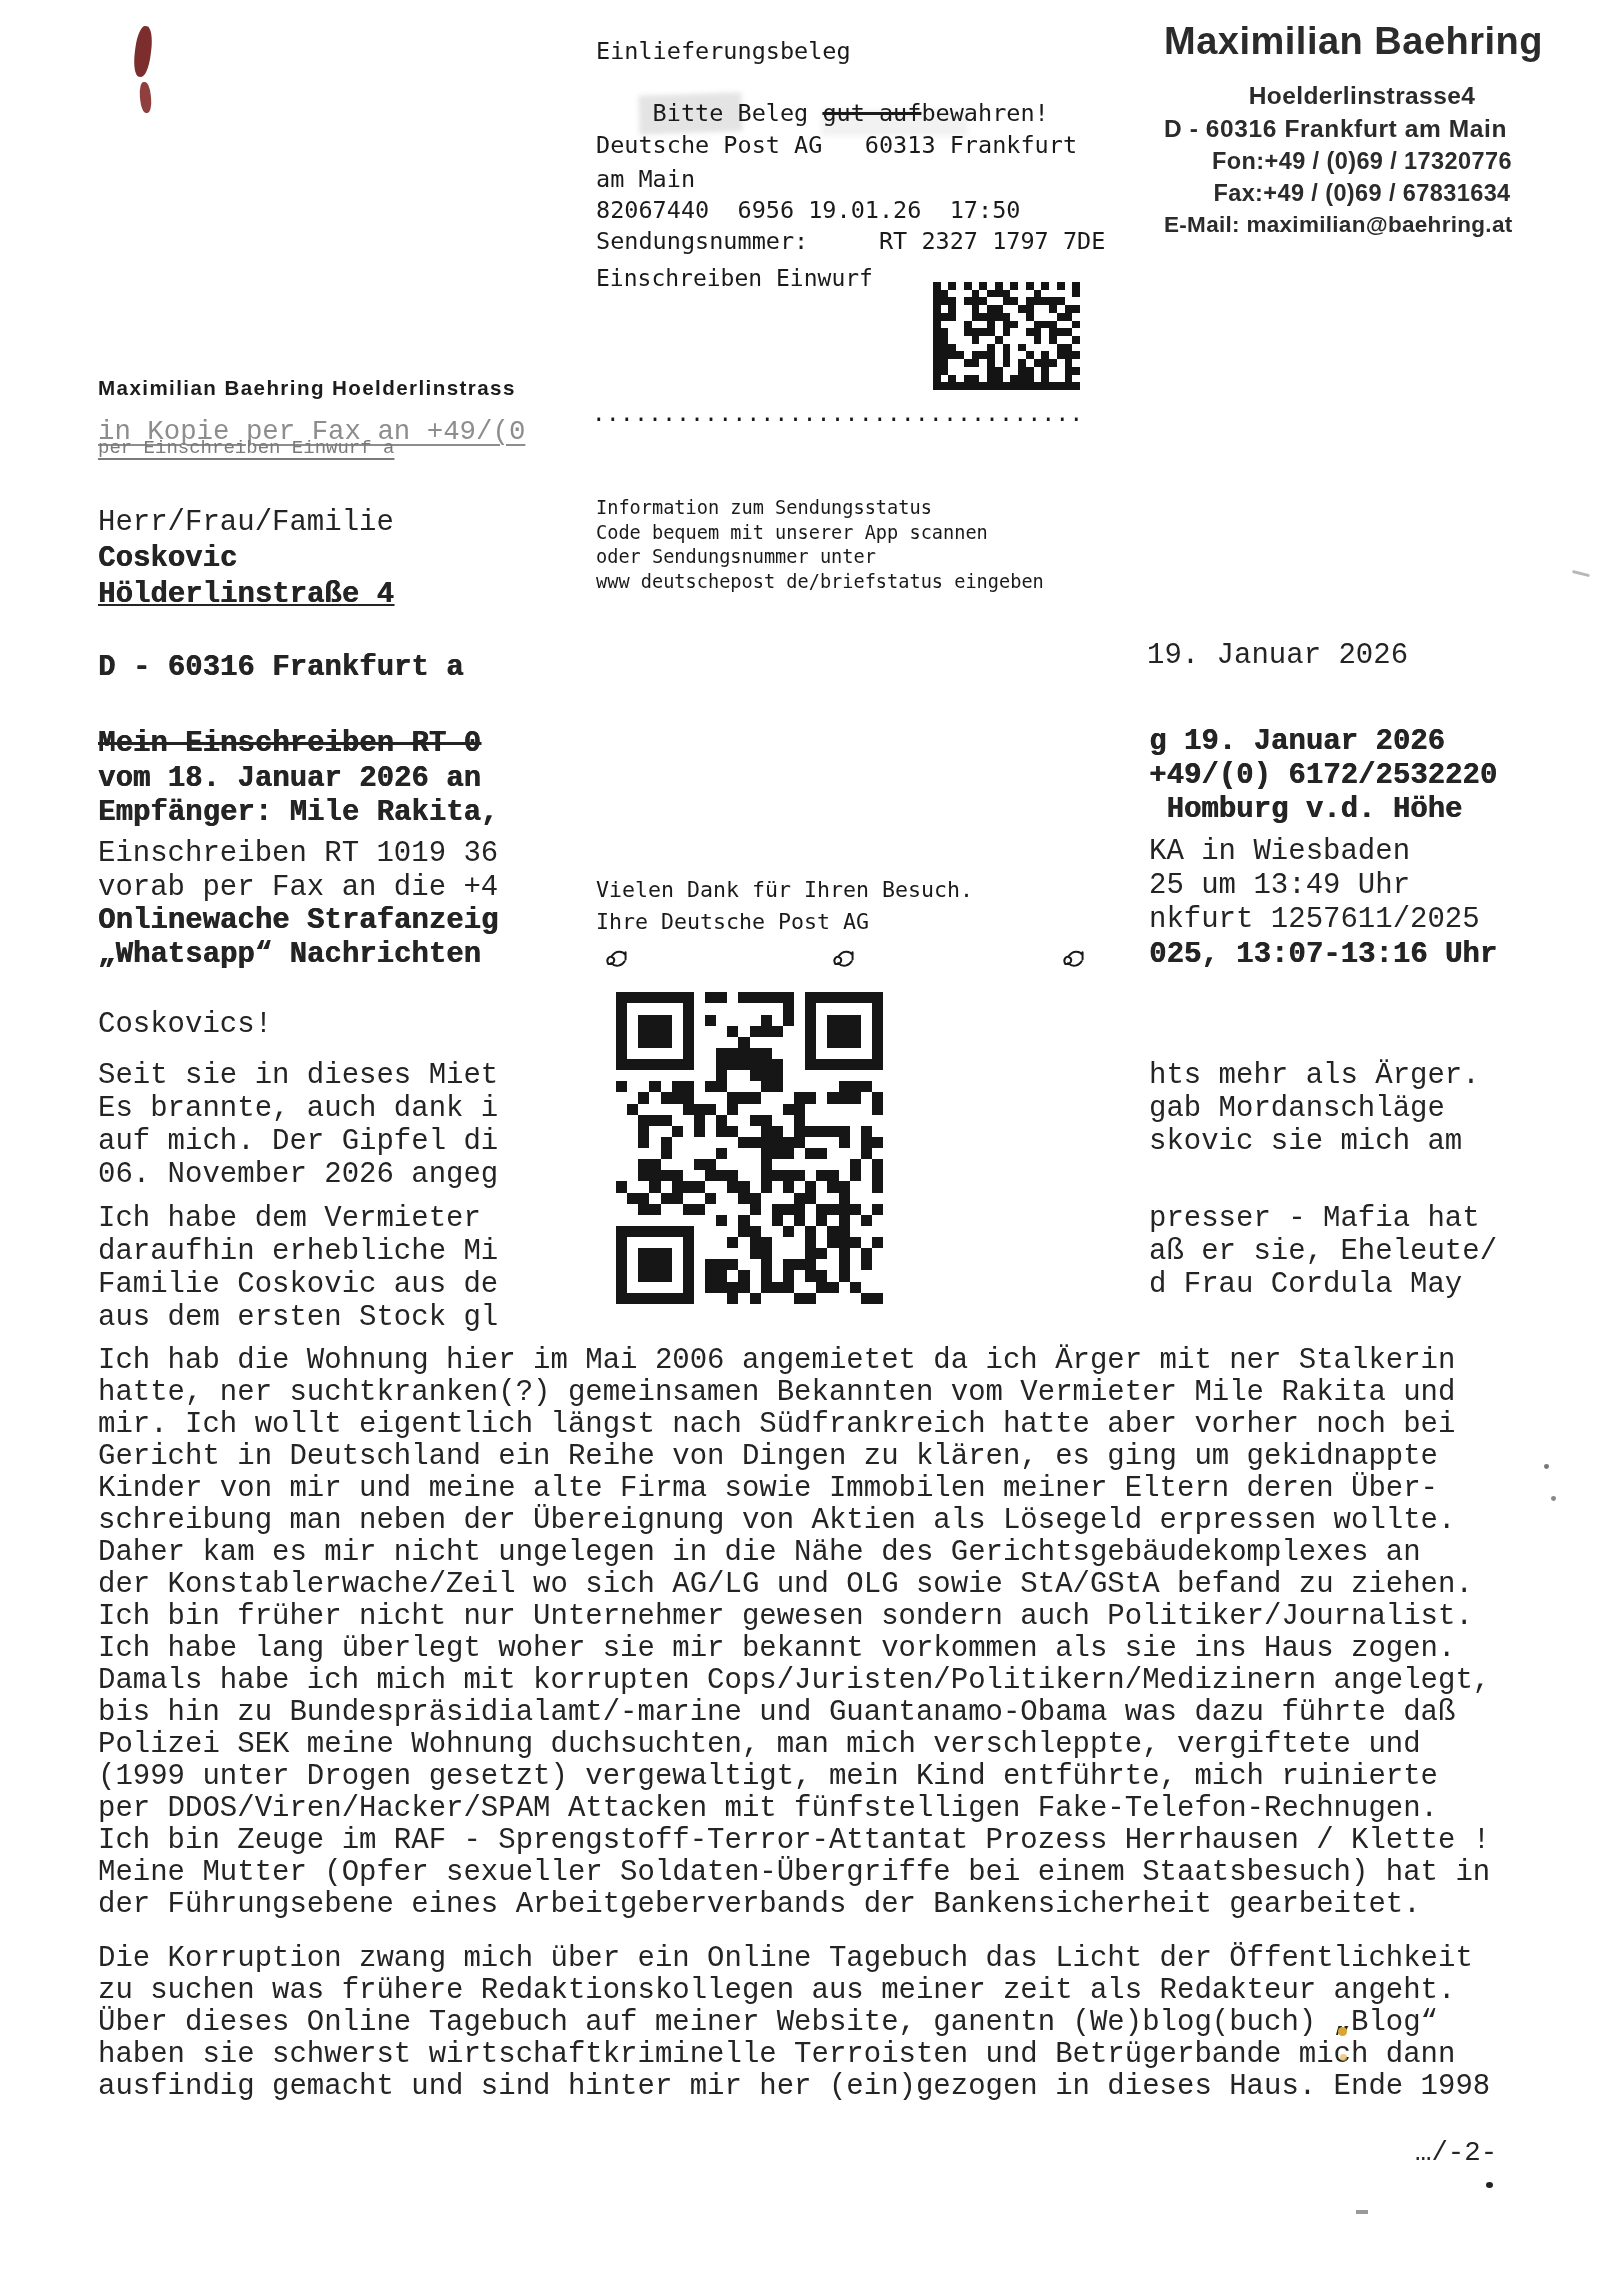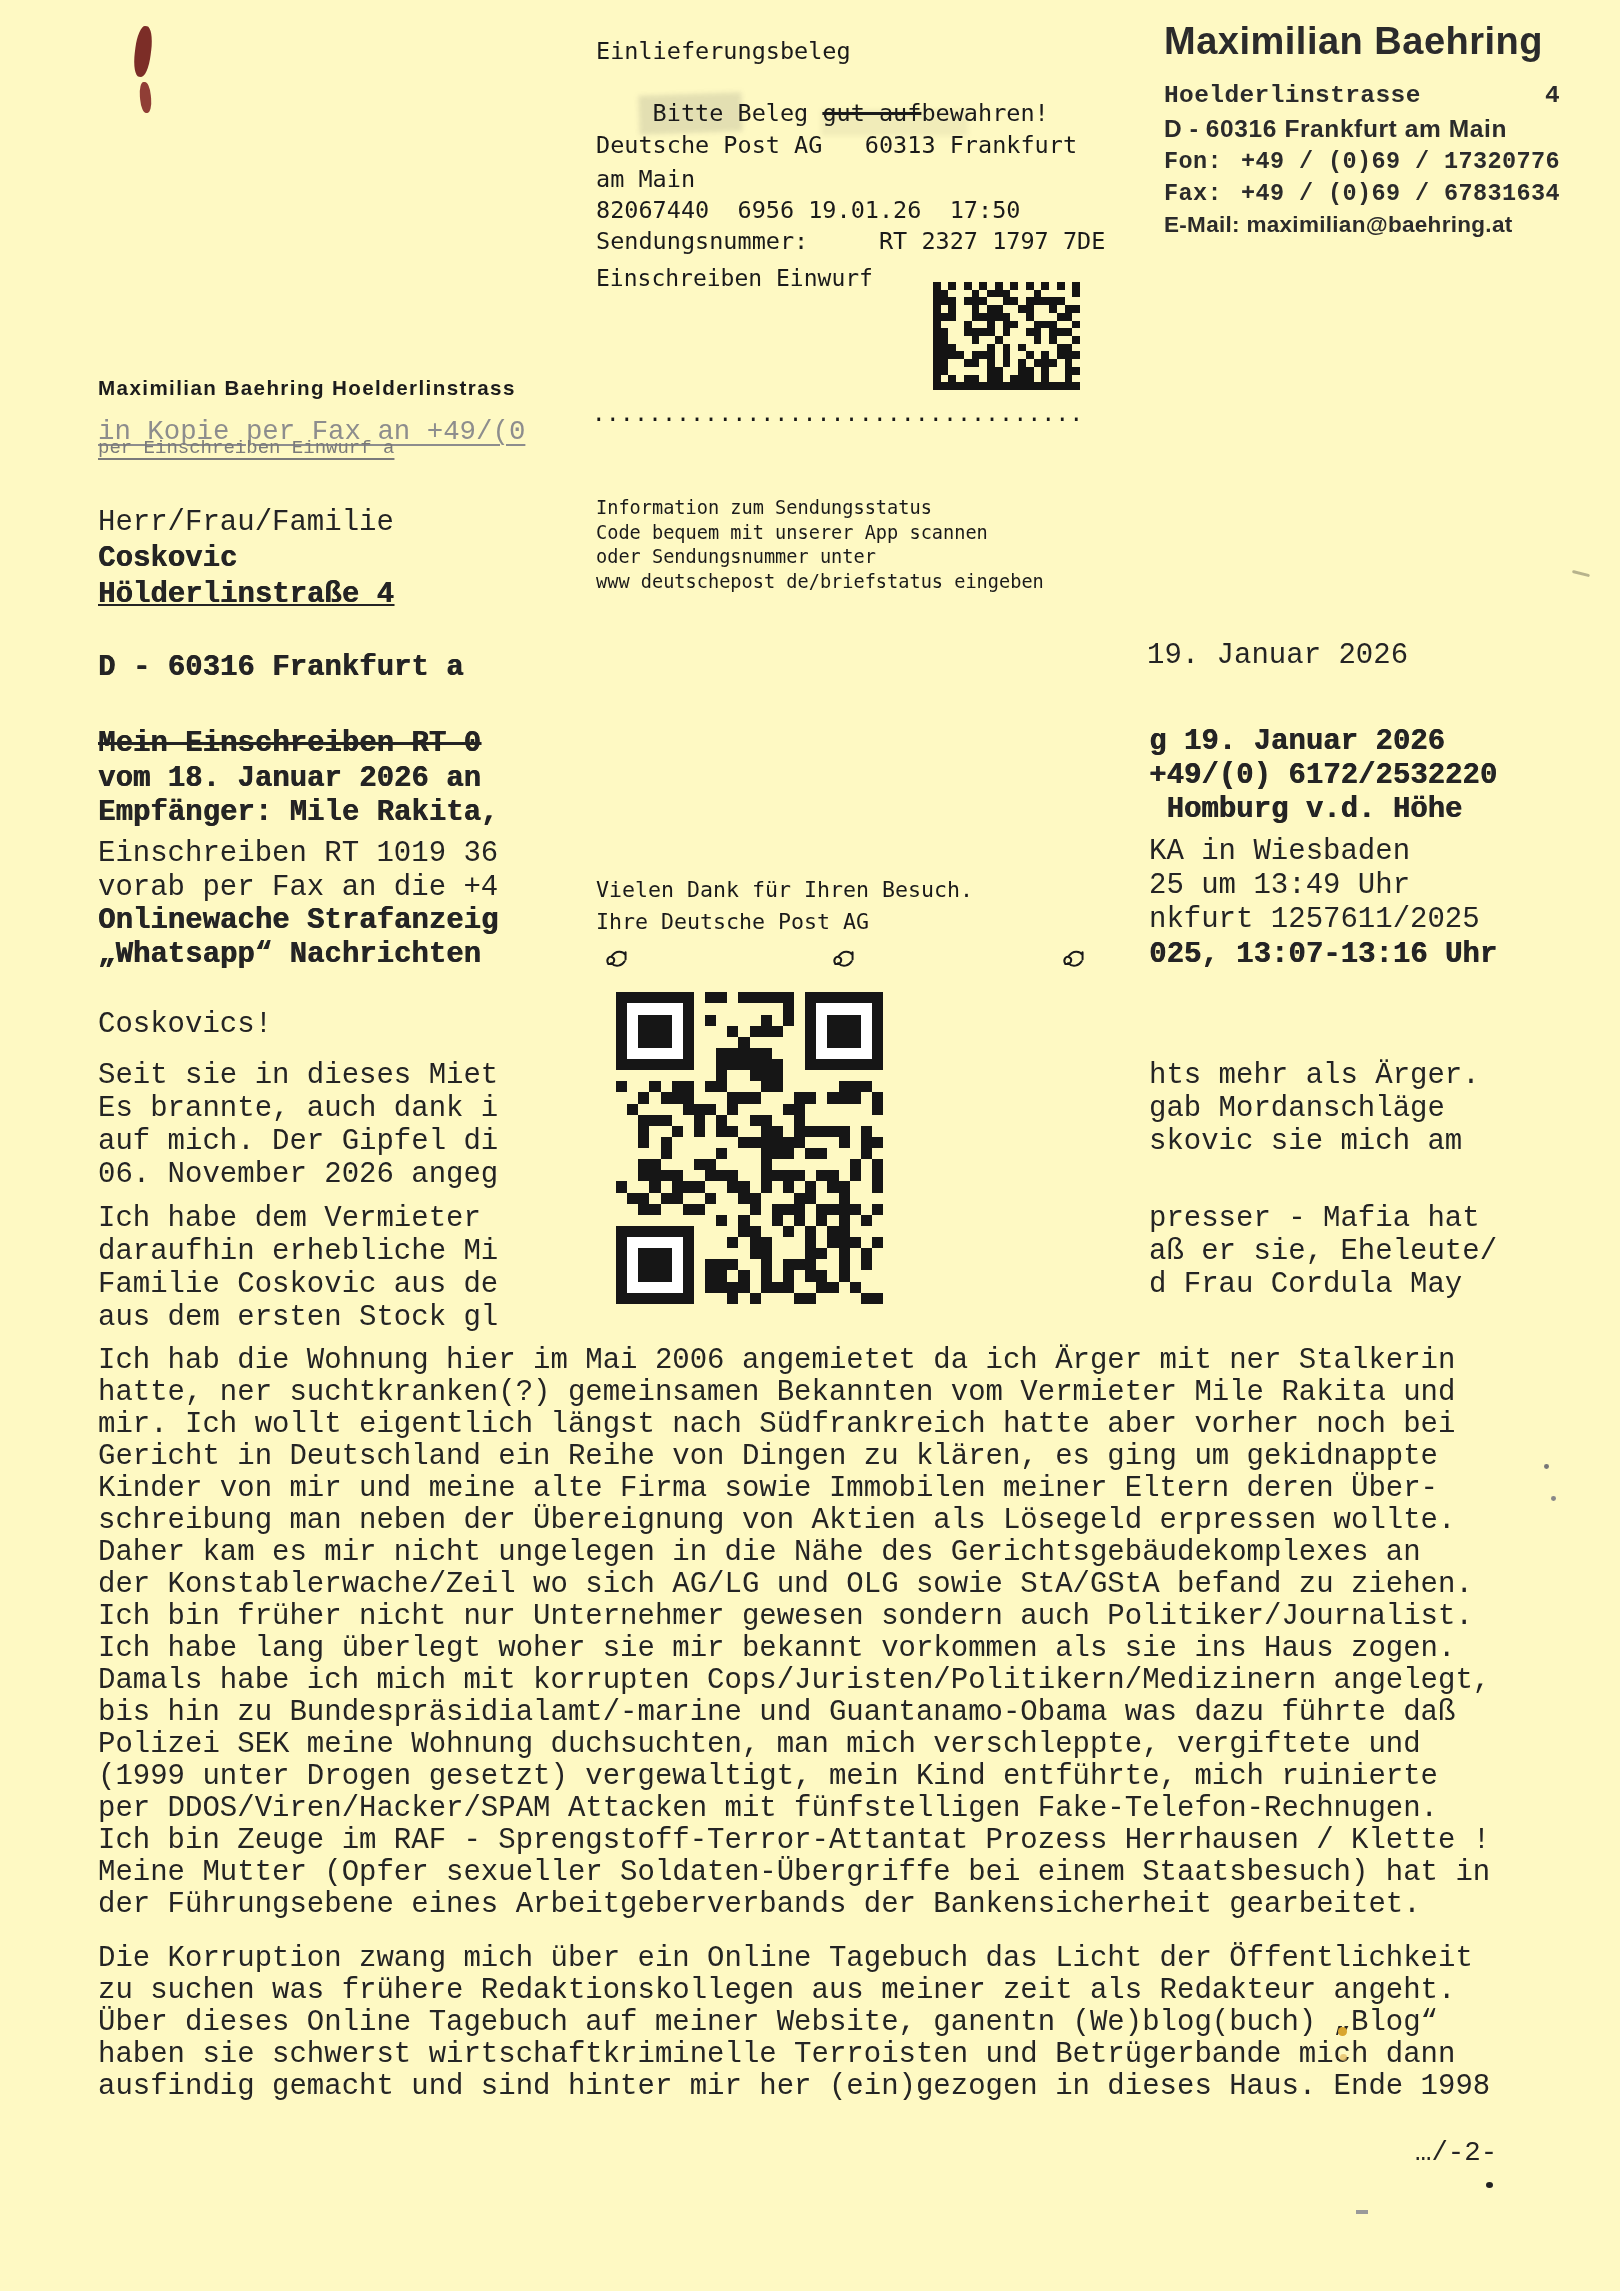--- a/index.html
+++ b/index.html
@@ -1,35 +1,35 @@
 <!DOCTYPE html>
 <html><head>
 <meta charset="utf-8">
 <style>
   html,body{margin:0;padding:0;background:#e8e8e6;}
   .page{
     position:relative;
     width:1620px;height:2292px;
-    background:#fef9c3;
+    background:#ffffff;
     overflow:hidden;
     font-family:"Liberation Sans",sans-serif;
   }
   .abs{position:absolute;}
   .tw{font-family:"Liberation Mono","DejaVu Sans Mono",monospace;color:#242424;}
   .rc{font-family:"DejaVu Sans Mono",monospace;color:#1a1a1a;}
   .sans{font-family:"Liberation Sans",sans-serif;}
   .pre{white-space:pre;}
   .b{font-weight:700;}
   .heavy{font-weight:700;text-shadow:0.6px 0 currentColor;}
   .strike{text-decoration:line-through;text-decoration-thickness:2.9px;}
   .uline{text-decoration:underline;text-decoration-thickness:2px;text-underline-offset:4.9px;}
   .faded{color:#8d8d8d;}
   .t30{font-size:29px;line-height:33px;}
-  .hdr-row{display:flex;justify-content:space-between;align-items:baseline;width:396px;
-           font-weight:700;color:#2b2b2b;letter-spacing:0.4px;font-family:Liberation Mono, monospace;}
+  .hdr-row{display:flex;justify-content:center;align-items:baseline;width:396px;
+           font-weight:700;color:#2b2b2b;letter-spacing:0.4px;}
   .speck{border-radius:50%;}
   svg.code{display:block;}
 </style>
 </head>
 <body>
 
 <div class="page">
 
   <div class="abs" style="left:135px;top:25.5px;width:15.7px;height:51px;background:#6e1616;border-radius:45%;transform:rotate(7deg);opacity:.9;"></div>
   <div class="abs" style="left:140px;top:82px;width:10.8px;height:31px;background:#7c1d1d;border-radius:45%;transform:rotate(-5deg);opacity:.85;"></div>

